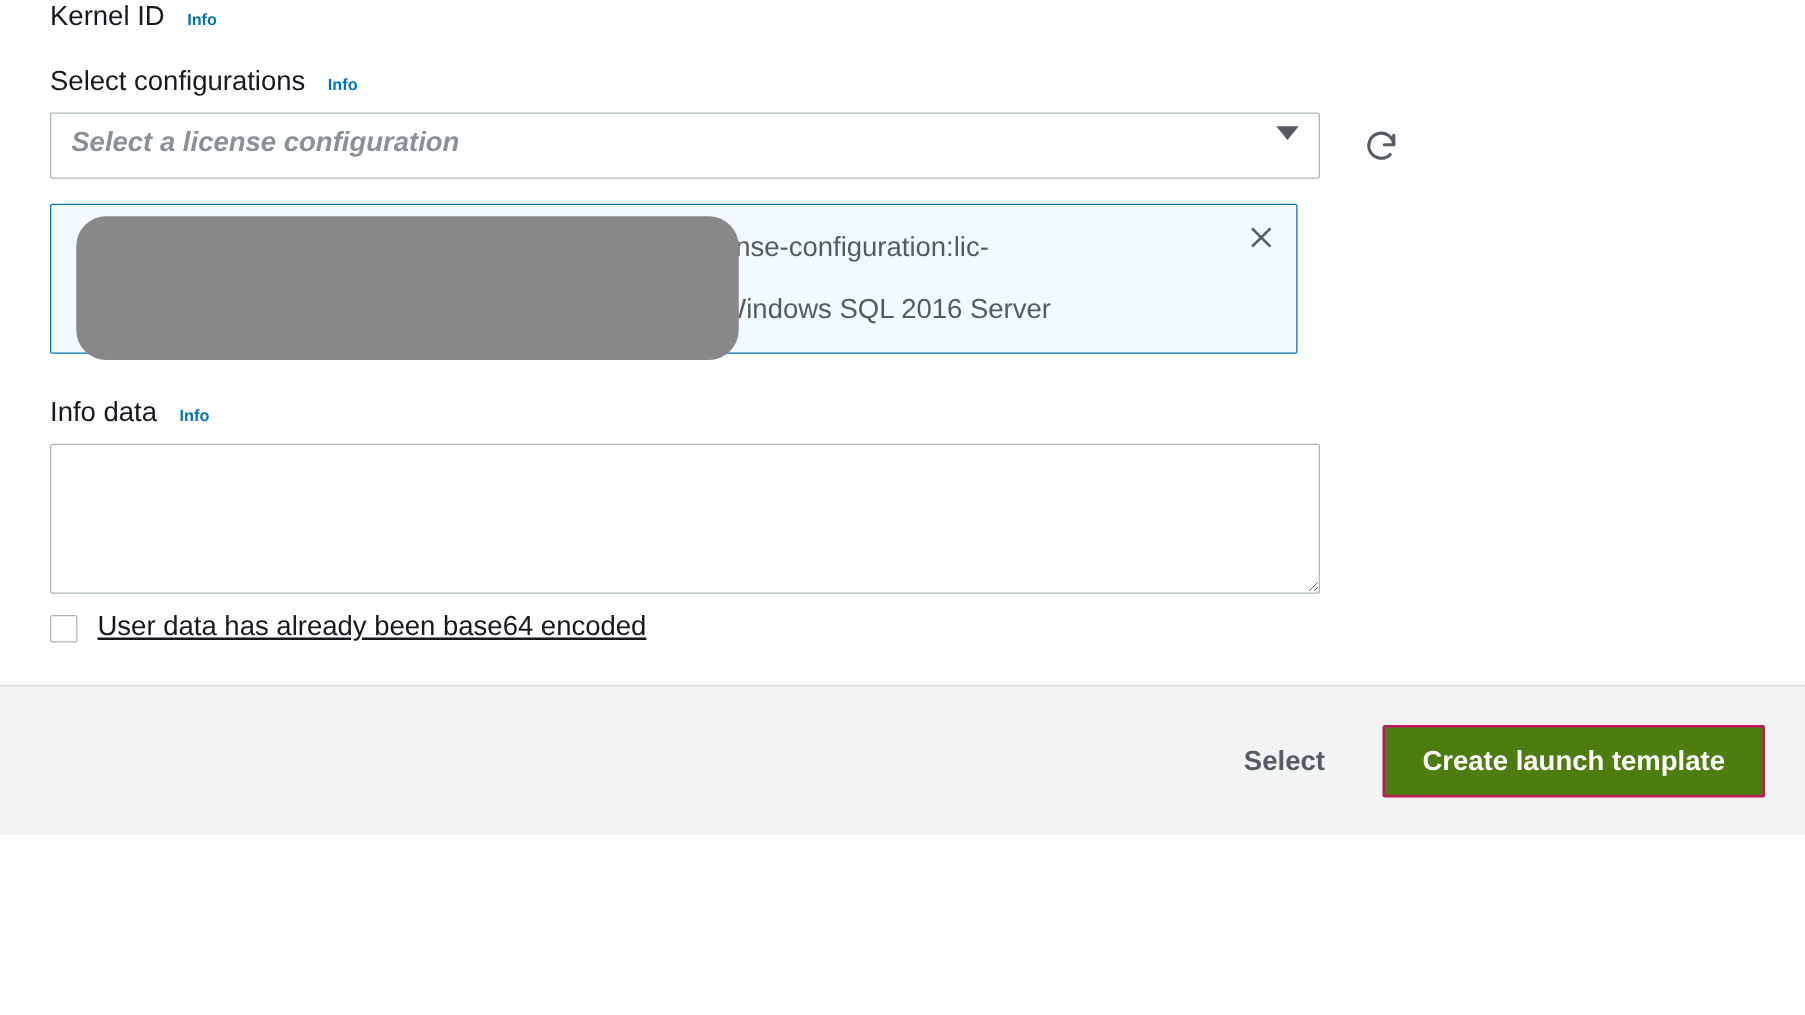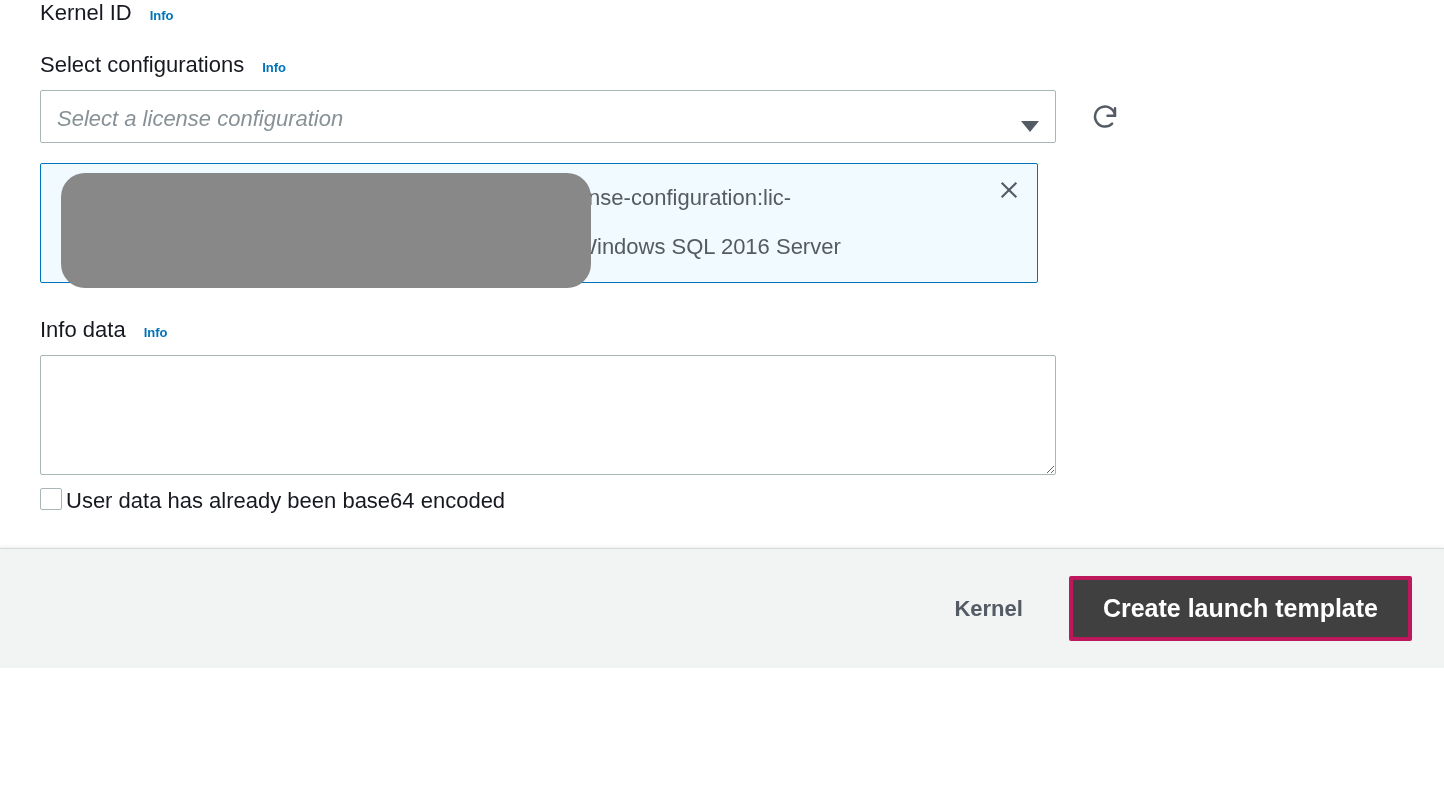--- a/index.html
+++ b/index.html
@@ -69,23 +69,24 @@
       gap: 34px;
     }
     .select-box {
       width: 1016px;
       height: 53px;
       padding: 10px 16px;
       border: 1px solid #aab7b8;
       border-radius: 2px;
       background: #fff;
       display: flex;
-      align-items: flex-end;
+      align-items: flex-start;
       justify-content: space-between;
       cursor: pointer;
+      font-weight: bold;
     }
     .select-placeholder {
       font-size: 22px;
       font-style: italic;
       color: #879196;
     }
     .caret-down {
       width: 0;
       height: 0;
       border-left: 9px solid transparent;
@@ -163,23 +164,24 @@
       font-size: 22px;
       border: 1px solid #aab7b8;
       border-radius: 2px;
       background: #fff;
       resize: both;
       outline: none;
       font-family: inherit;
     }
     .checkbox-row {
       display: flex;
-      align-items: flex-start;
-      gap: 4px;
+      align-items: flex-end;
+      gap: 16px;
       margin-top: 10px;
+      text-decoration: underline;
     }
     .checkbox {
       width: 22px;
       height: 22px;
       border: 1px solid #aab7b8;
       border-radius: 2px;
       background: #fff;
       cursor: pointer;
     }
     .checkbox-label {
@@ -199,25 +201,25 @@
     .btn-cancel {
       font-size: 22px;
       font-weight: 700;
       color: #545b64;
       background: transparent;
       border: none;
       cursor: pointer;
       padding: 12px 18px;
     }
     .btn-primary {
-      font-size: 25px;
+      font-size: 22px;
       font-weight: 700;
       color: #fff;
-      background: #404040;
-      border: 4px solid #be185d;
+      background: #4d7c0f;
+      border: 2px solid #be185d;
       border-radius: 2px;
       cursor: pointer;
       padding: 14px 30px;
     }
     .shadow-top {
       box-shadow: 0 -2px 3px rgba(0,0,0,0.05);
     }
   </style>
 </head>
 <body>
@@ -271,16 +273,16 @@
       <textarea class="textarea" style=""></textarea>
       <div class="checkbox-row">
         <div class="checkbox"></div>
         <span class="checkbox-label">User data has already been base64 encoded</span>
       </div>
     </div>
 
   </div>
 
   <div class="footer shadow-top">
-    <button class="btn-cancel">Kernel</button>
+    <button class="btn-cancel">Select</button>
     <button class="btn-primary">Create launch template</button>
   </div>
 </div>
 
 </body></html>

